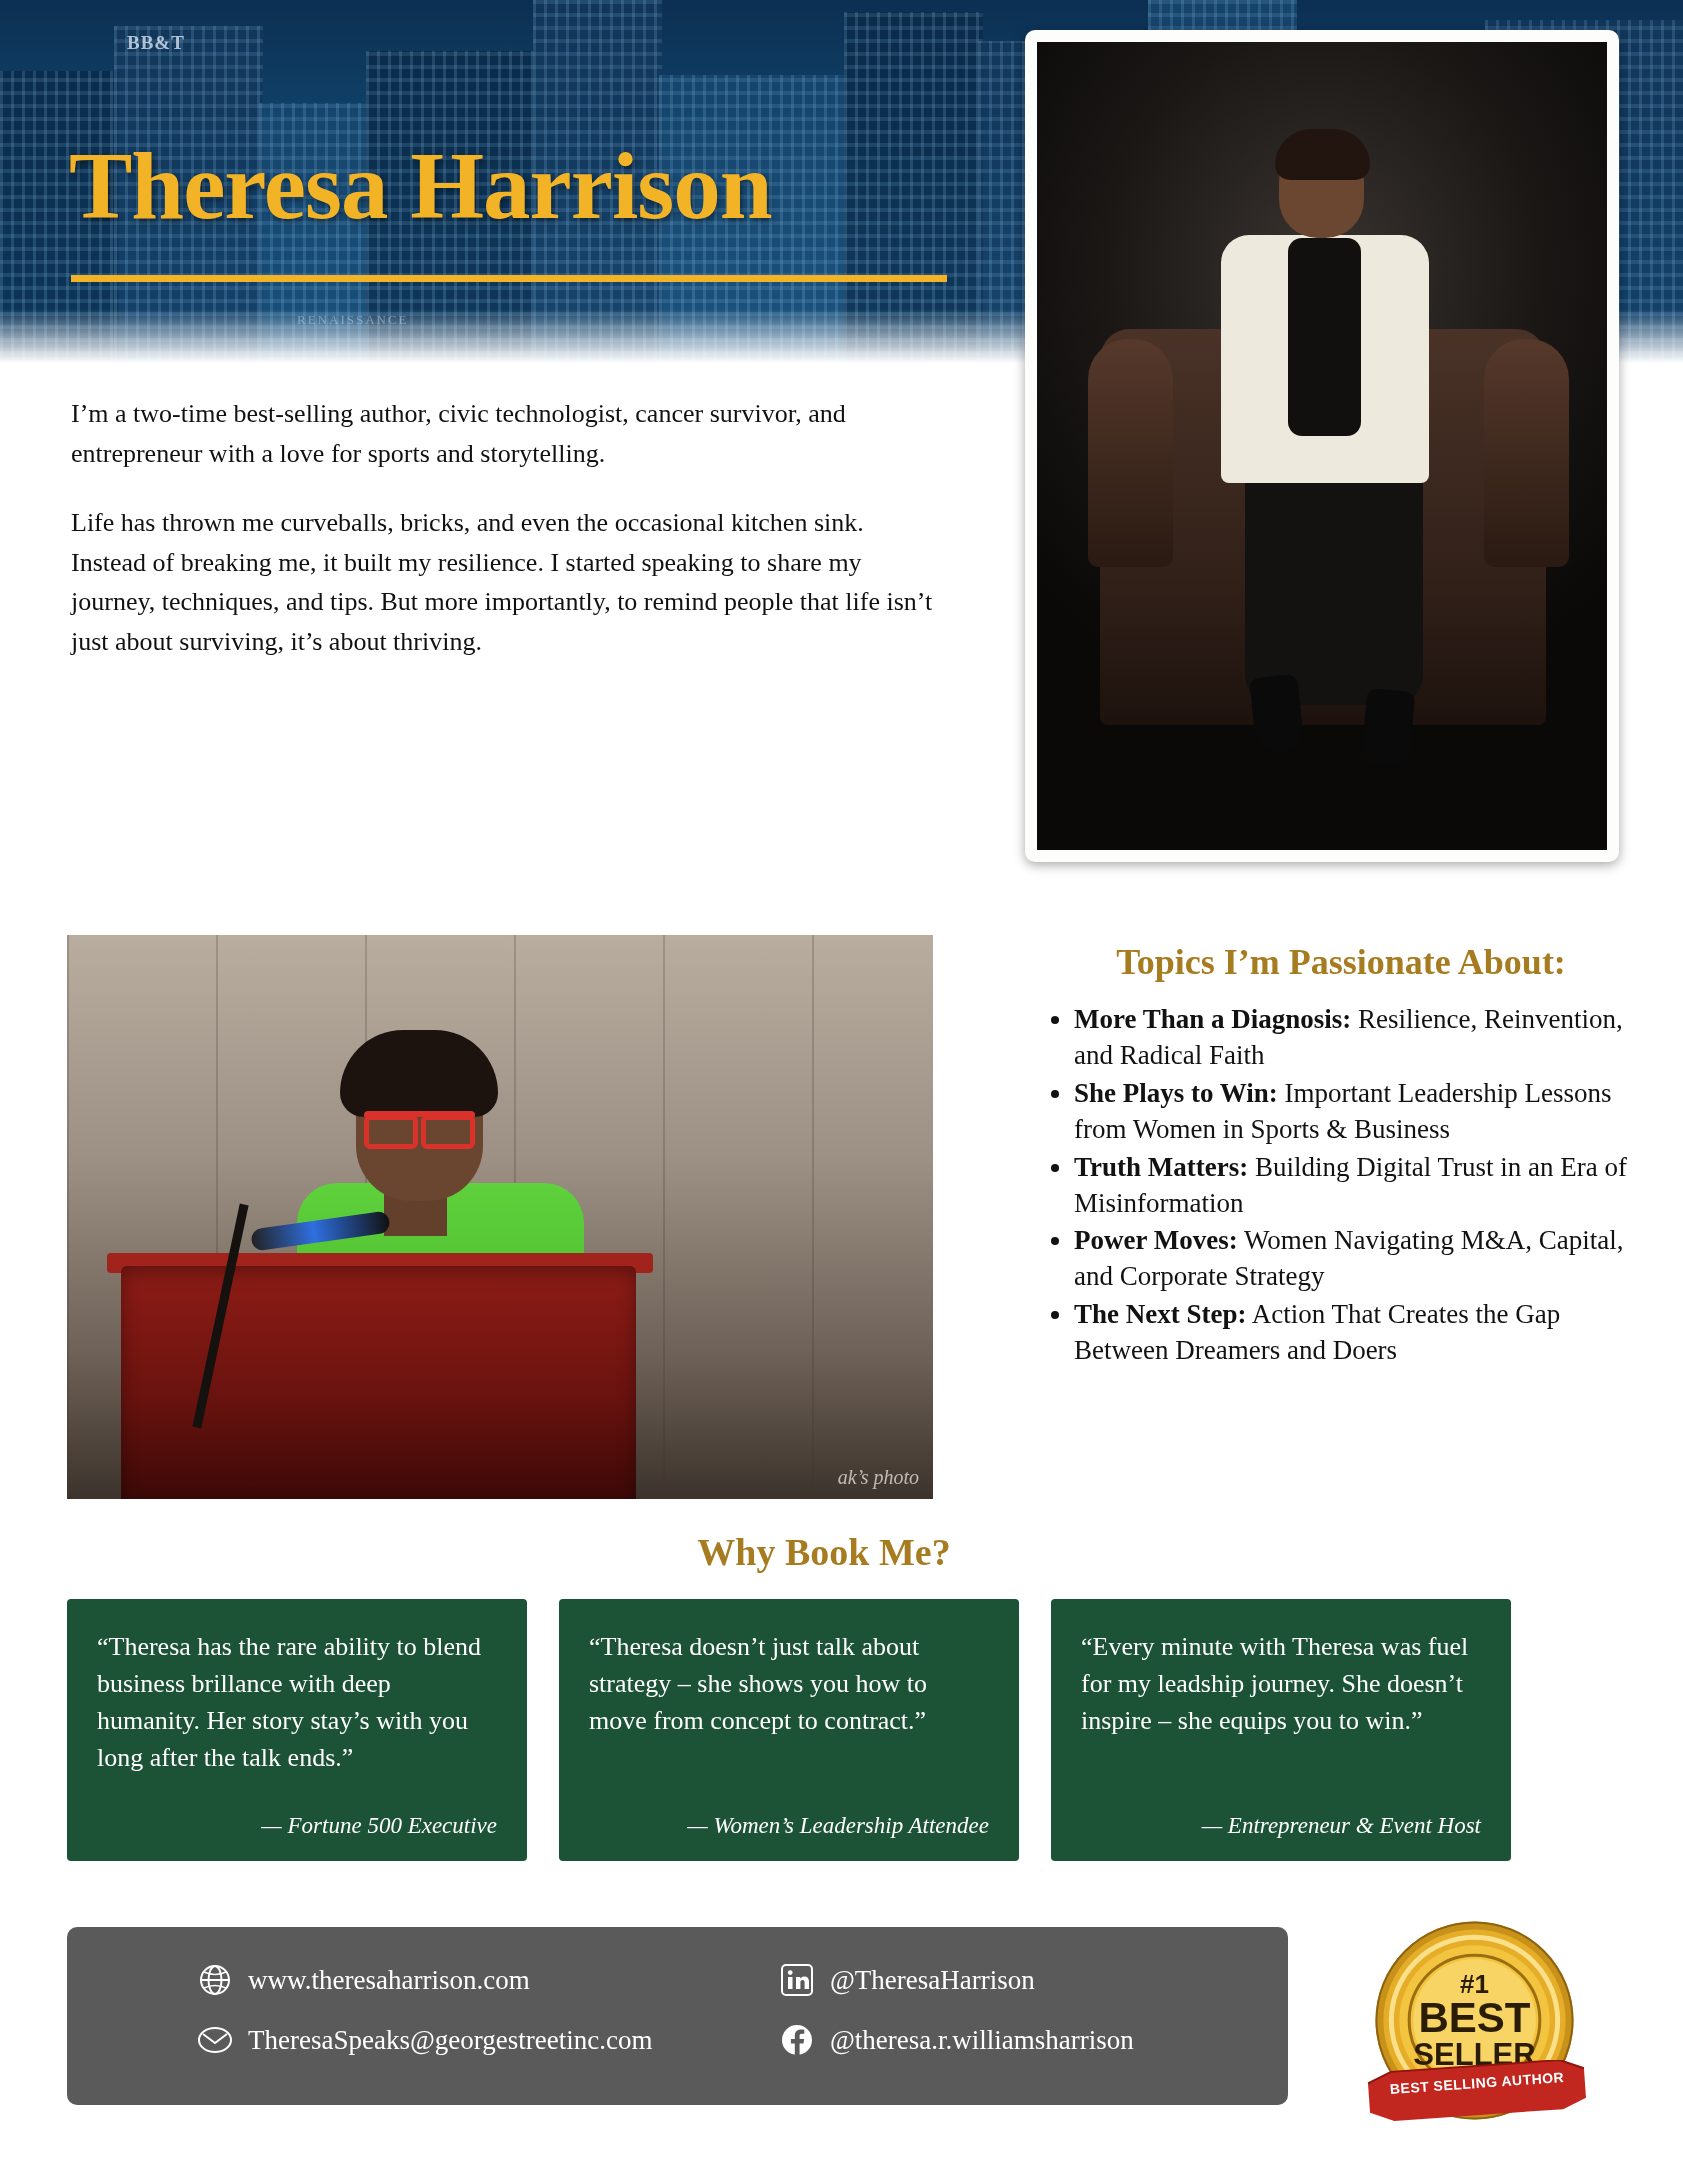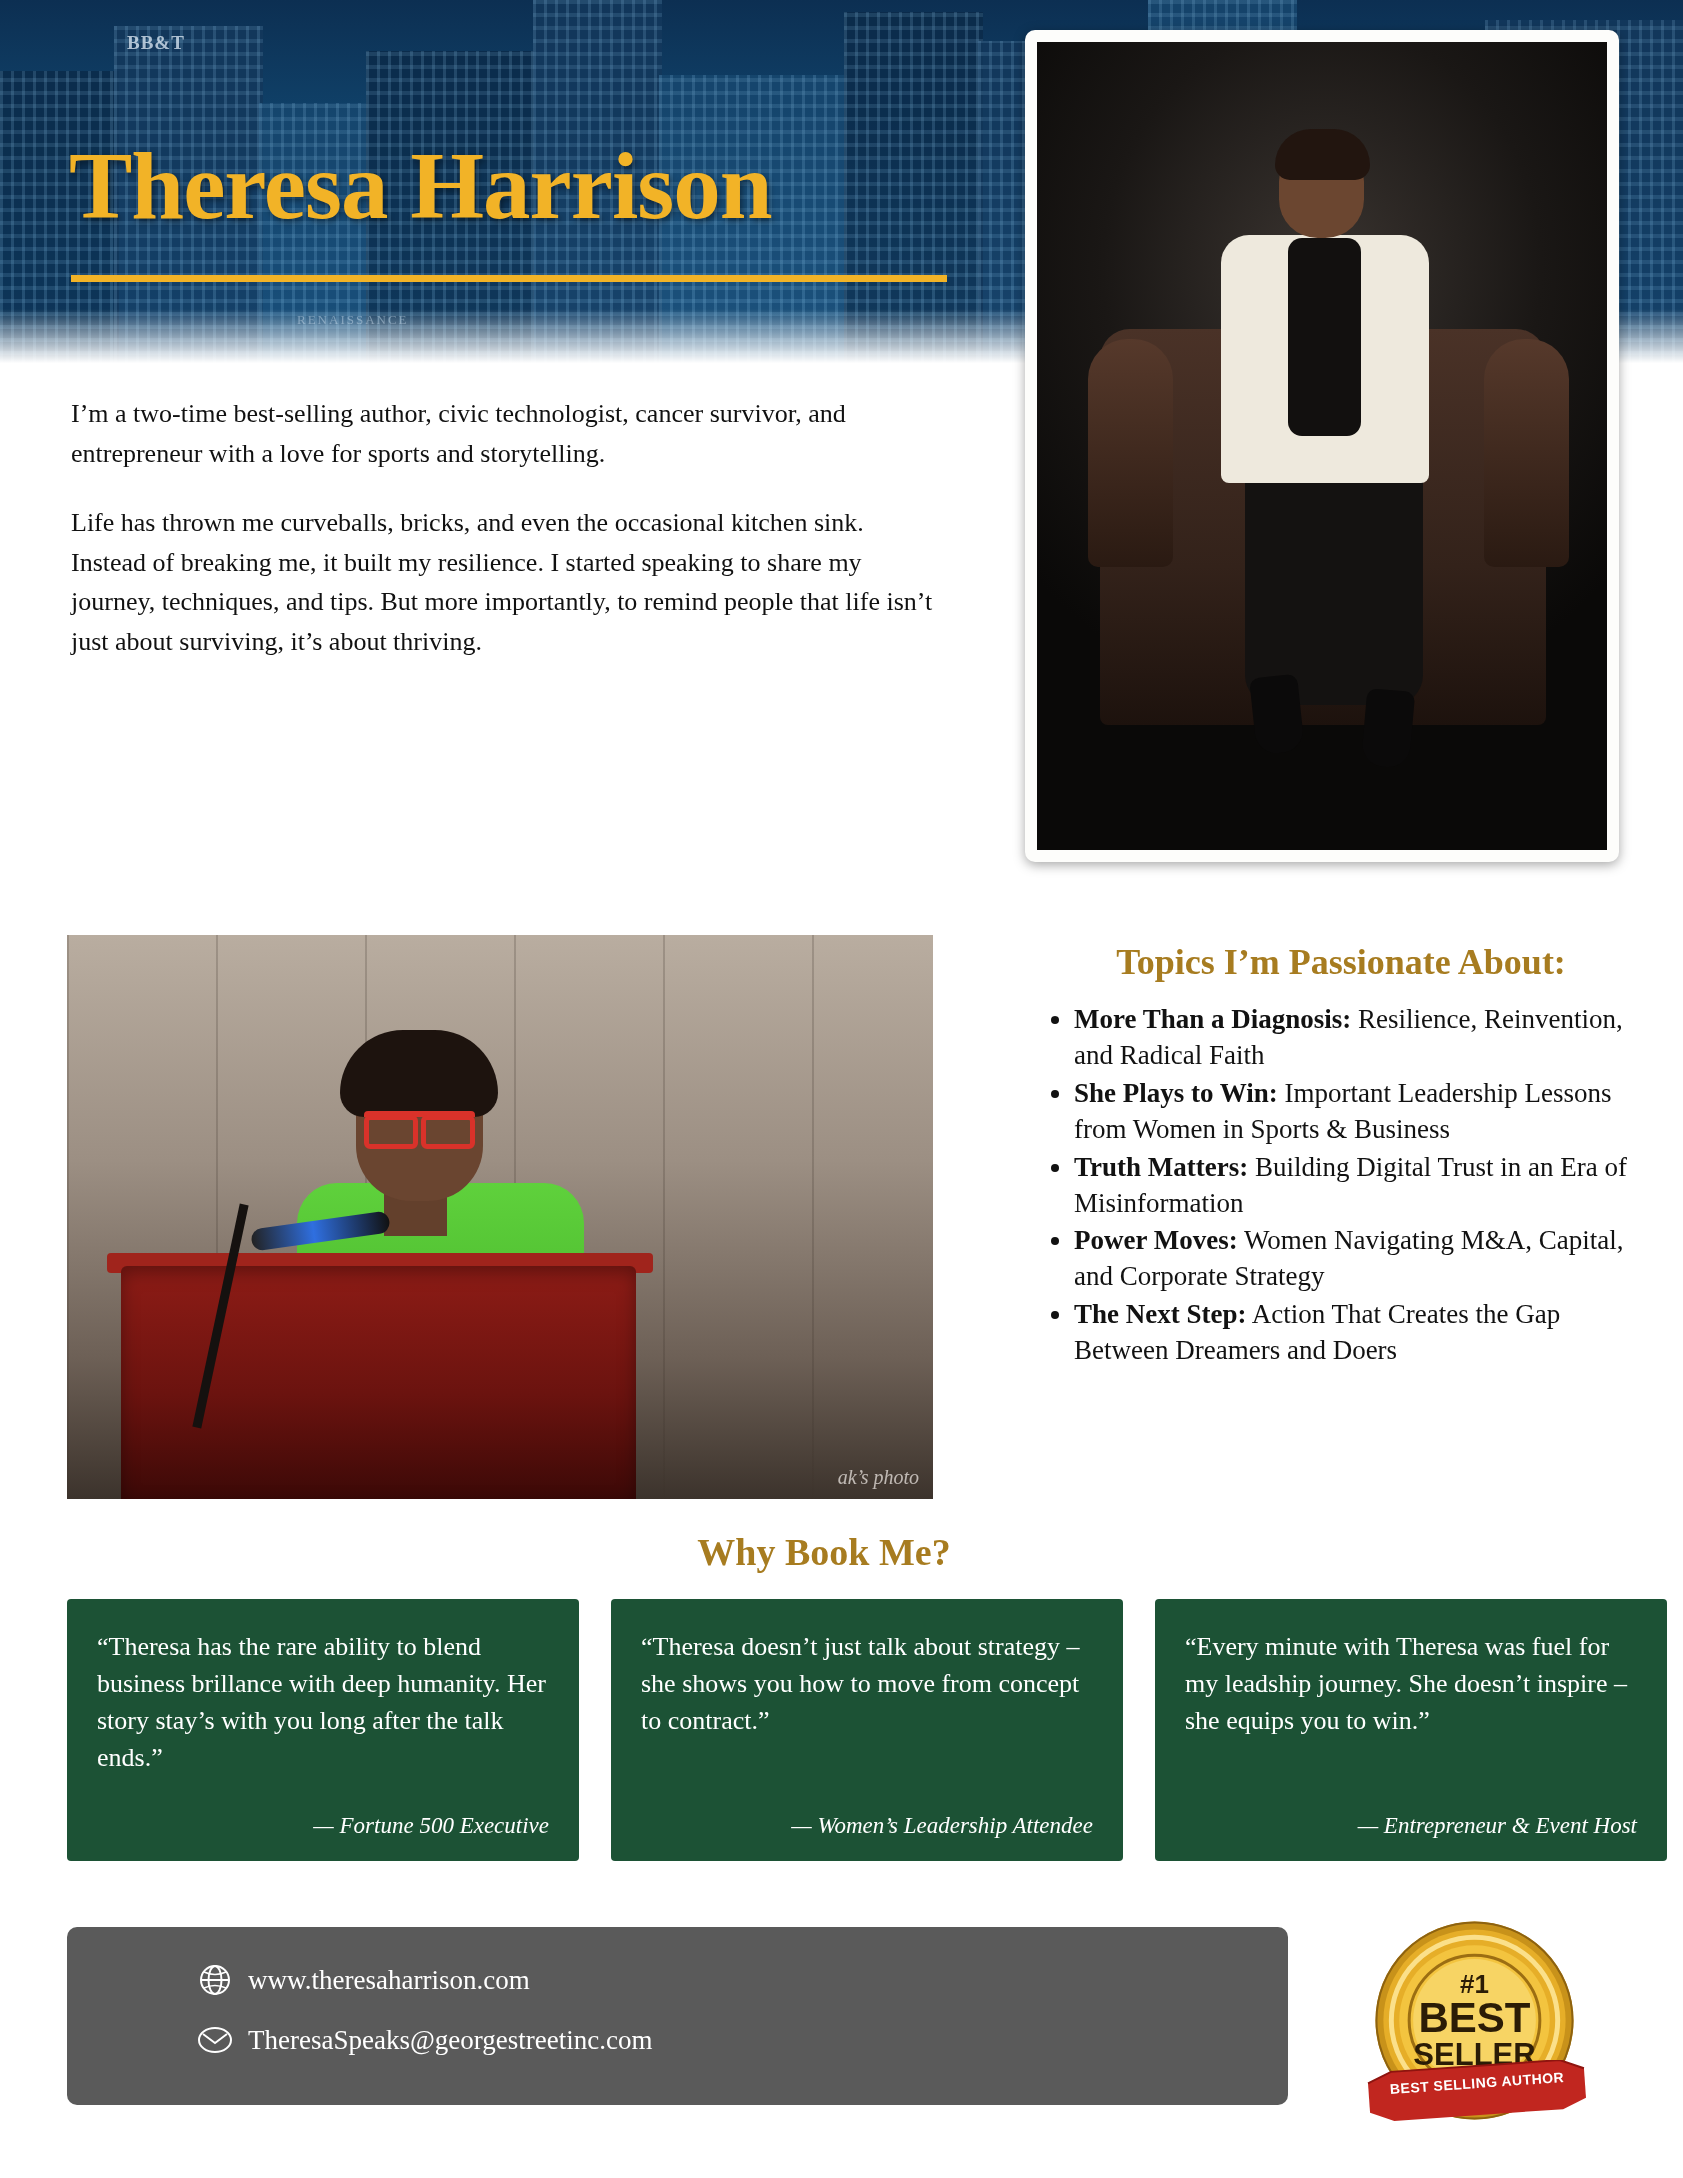--- a/index.html
+++ b/index.html
@@ -249,21 +249,21 @@
     position: absolute;
     top: 1530px; left: 0; width: 1648px;
     text-align: center;
     color: #a77c20;
     font-size: 38px;
     font-weight: bold;
   }
   .quotes {
     position: absolute;
     top: 1599px; left: 67px;
-    width: 1600px;
+    width: 1444px;
     display: flex;
     gap: 32px;
   }
   .quote-card {
     flex: 1;
     background: #1c5235;
     color: #ffffff;
     padding: 30px 30px 22px 30px;
     min-height: 262px;
     display: flex;
@@ -493,20 +493,42 @@
         <span class="ic">
           <svg width="34" height="26" viewBox="0 0 34 26">
             <ellipse cx="17" cy="13" rx="16" ry="12" fill="none" stroke="#ffffff" stroke-width="2"></ellipse>
             <path d="M5 7 L17 16 L29 7" fill="none" stroke="#ffffff" stroke-width="2"></path>
           </svg>
         </span>
         <span>TheresaSpeaks@georgestreetinc.com</span>
       </div>
     </div>
 
+    <div class="contact-col right">
+      <div class="contact-row">
+        <span class="ic">
+          <svg width="32" height="32" viewBox="0 0 32 32">
+            <rect x="1" y="1" width="30" height="30" rx="4" fill="none" stroke="#ffffff" stroke-width="2"></rect>
+            <rect x="7" y="13" width="4.5" height="12" fill="#ffffff"></rect>
+            <circle cx="9.2" cy="8.6" r="2.4" fill="#ffffff"></circle>
+            <path d="M15 25 V13 h4.3 v1.8 c1-1.6 2.6-2.2 4.2-2.2 2.8 0 4.5 1.8 4.5 5.1 V25 h-4.4 v-6.4 c0-1.6-.6-2.6-2-2.6 -1.3 0-2.1 .9-2.2 2.3 V25 z" fill="#ffffff"></path>
+          </svg>
+        </span>
+        <span>@TheresaHarrison</span>
+      </div>
+      <div class="contact-row">
+        <span class="ic">
+          <svg width="32" height="32" viewBox="0 0 32 32">
+            <circle cx="16" cy="16" r="15" fill="#ffffff"></circle>
+            <path d="M18.6 31V19.5h3.9l.6-4.6h-4.5v-2.9c0-1.3.4-2.2 2.3-2.2h2.4V5.7c-.4-.06-1.9-.18-3.6-.18-3.5 0-5.9 2.2-5.9 6.1v3.3H9.9v4.6h3.9V31z" fill="#5a5a5a"></path>
+          </svg>
+        </span>
+        <span>@theresa.r.williamsharrison</span>
+      </div>
+    </div>
   </div>
 
   <div class="badge">
     <svg class="badge-seal" viewBox="0 0 205 205">
       <g transform="translate(102.5,102.5)">
         <g id="star">
           <circle r="100" fill="#c8921a"></circle>
         </g>
         <circle r="99" fill="none" stroke="#8d6210" stroke-width="2"></circle>
         <circle r="92" fill="#e6ae28"></circle>

